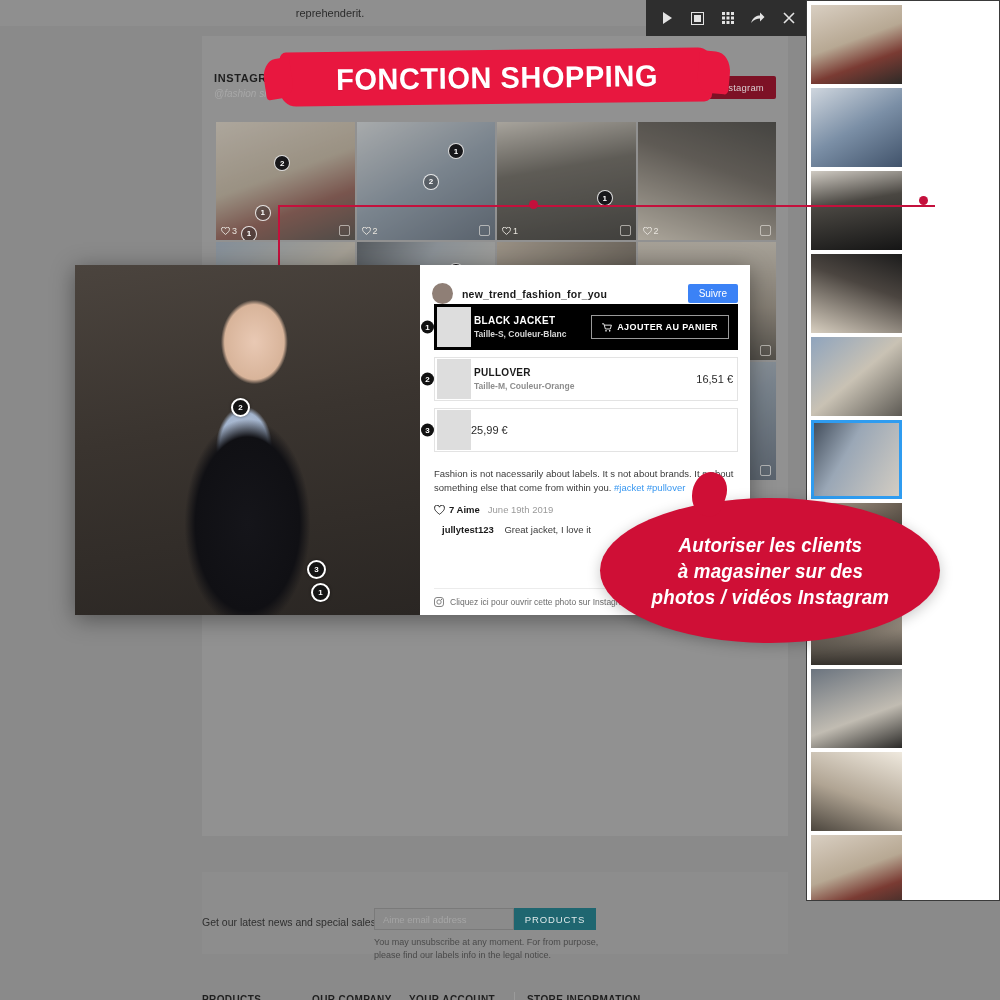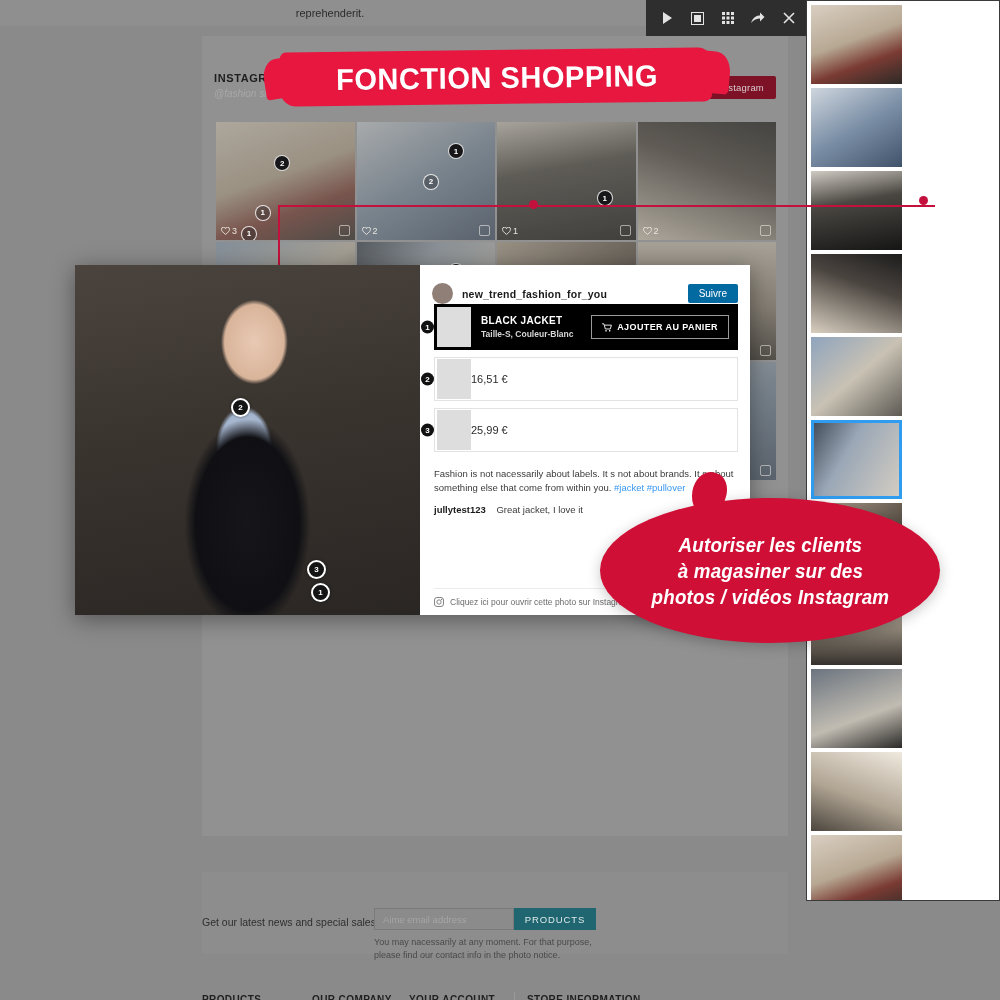--- a/index.html
+++ b/index.html
@@ -119,50 +119,50 @@
     position:absolute;left:75px;top:265px;width:675px;height:350px;
     background:#fff;box-shadow:0 4px 22px rgba(0,0,0,.4);display:flex;
   }
   #pp-photo{position:relative;width:345px;height:350px;overflow:hidden;background:#3b3632;}
   #pp-right{width:330px;height:350px;background:#fff;position:relative;}
   #pp-head{display:flex;align-items:center;padding:18px 12px 0 12px;}
   #pp-avatar{width:21px;height:21px;border-radius:50%;overflow:hidden;flex:0 0 21px;
              background:#8f7f76;position:relative;}
   #pp-user{font-size:10.5px;font-weight:bold;color:#1a1a1a;margin-left:9px;letter-spacing:.2px;}
   #pp-follow{
-    margin-left:auto;background:#0369a1;color:#fff;font-size:10px;
+    margin-left:auto;background:#3b82f6;color:#fff;font-size:10px;
     padding:4px 11px;border-radius:2px;
   }
   #pp-sectitle{font-size:12px;font-weight:bold;color:#1a1a1a;padding:12px 12px 6px 14px;}
   .prod{position:relative;margin:0 12px 7px 14px;display:flex;align-items:center;
         height:42px;border:1px solid #e3e3e3;background:#fff;}
   .prod.active{background:#000;border-color:#000;height:44px;}
   .prod .num{
     position:absolute;left:-14px;top:50%;transform:translateY(-50%);
     width:13px;height:13px;border-radius:50%;background:#111;color:#fff;
     font-size:8px;display:flex;align-items:center;justify-content:center;font-weight:bold;
   }
   .prod .thumb{width:34px;height:40px;margin:1px 0 1px 2px;flex:0 0 34px;overflow:hidden;background:#ddd;}
-  .prod .info{margin-left:10px;flex:1;}
+  .prod .info{margin-left:3px;flex:1;}
   .prod .pname{font-size:10px;font-weight:bold;letter-spacing:.3px;color:#1a1a1a;}
   .prod .pattr{font-size:8.5px;color:#8d8d8d;margin-top:3px;font-weight:bold;}
   .prod.active .pname{color:#fff;}
   .prod.active .pattr{color:#d6d6d6;}
   .prod .price{font-size:11px;color:#2a2a2a;margin-right:4px;}
   .cartbtn{
     margin-right:8px;border:1px solid #9a9a9a;color:#fff;font-size:9px;
     padding:6px 10px;display:flex;align-items:center;gap:5px;letter-spacing:.4px;
     font-weight:bold;
   }
   #pp-caption{font-size:9.5px;color:#3a3a3a;line-height:14px;padding:8px 14px 0 14px;}
   #pp-caption .tagtxt{color:#3897f0;}
   #pp-likes{display:flex;align-items:center;gap:8px;padding:9px 14px 0 14px;font-size:9.5px;}
   #pp-likes .lk{font-weight:bold;color:#1a1a1a;display:flex;align-items:center;gap:4px;}
   #pp-likes .dt{color:#9a9a9a;}
-  #pp-comment{padding:9px 14px 0 14px;font-size:9.5px;}
+  #pp-comment{padding:9px 14px 0 22px;font-size:9.5px;}
   #pp-comment b{color:#1a1a1a;}
   #pp-comment span{color:#3a3a3a;margin-left:8px;}
   #pp-openlink{
     position:absolute;left:14px;bottom:8px;display:flex;align-items:center;gap:6px;
     font-size:8.5px;color:#6c6c6c;border-top:1px solid #ececec;padding-top:8px;width:300px;
   }
   .photo-tag{
     position:absolute;width:15px;height:15px;border-radius:50%;
     background:#141414;color:#fff;font-size:8px;font-weight:bold;
     display:flex;align-items:center;justify-content:center;
@@ -386,22 +386,22 @@
           <div class="ig-corner"></div>
         </div>
       </div>
     </div>
 
   <div id="newsletter">
     <div id="nl-label">Get our latest news and special sales</div>
     <div id="nl-input">Aime email address</div>
     <div id="nl-btn">PRODUCTS</div>
     <div id="nl-note">
-      <div>You may nacessarily at any moment. For that purpose,</div>
-      <div>please find our contact info in the photo notice.</div>
+      <div>You may unsubscribe at any moment. For from purpose,</div>
+      <div>please find our labels info in the legal notice.</div>
     </div>
   </div>
 
   <div id="footer">
     <div id="fdiv"></div>
   <div class="fcol" style="left: 0px;">
         <h4>PRODUCTS</h4>
       </div>
       <div class="fcol" style="left: 110px;">
         <h4>OUR COMPANY</h4>
@@ -514,35 +514,48 @@
               <path d="M0 1 H2.2 L4 7.3 H10 L11.4 2.6 H3" fill="none" stroke="#fff" stroke-width="1.1"></path>
               <circle cx="4.8" cy="9.6" r="1" fill="#fff"></circle>
               <circle cx="9.3" cy="9.6" r="1" fill="#fff"></circle>
             </svg>
             <span>AJOUTER AU PANIER</span>
           </div>
         </div>
         <div class="prod">
           <div class="num">2</div>
           <div class="thumb ph-b"></div>
+          <div class="info">
+            <div class="pname">PULLOVER</div>
+            <div class="pattr">Taille-M, Couleur-Orange</div>
+          </div>
           <div class="price">16,51 €</div>
         </div>
         <div class="prod">
           <div class="num">3</div>
           <div class="thumb ph-f"></div>
           <div class="price">25,99 €</div>
         </div>
       </div>
 
     <div id="pp-caption">
       <span>Fashion is not nacessarily about labels. It s not about brands. It s about</span>
       <span>something else that come from within you.</span>
       <span class="tagtxt">#jacket #pullover</span>
     </div>
 
+    <div id="pp-likes">
+      <div class="lk">
+        <svg width="11" height="10" viewBox="0 0 12 11">
+            <path d="M6 10.2 C2 7.2 0.6 5.2 0.6 3.5 A2.7 2.7 0 0 1 6 2.4 A2.7 2.7 0 0 1 11.4 3.5 C11.4 5.2 10 7.2 6 10.2 Z" fill="none" stroke="#1a1a1a" stroke-width="1"></path>
+          </svg>
+        <span>7 Aime</span>
+      </div>
+      <div class="dt">June 19th 2019</div>
+    </div>
 
     <div id="pp-comment">
       <b>jullytest123</b>
       <span>Great jacket, I love it</span>
     </div>
 
     <div id="pp-openlink">
       <svg width="10" height="10" viewBox="0 0 12 12">
           <rect x="0.6" y="0.6" width="10.8" height="10.8" rx="3" fill="none" stroke="#6c6c6c"></rect>
           <circle cx="6" cy="6" r="2.6" fill="none" stroke="#6c6c6c"></circle>

